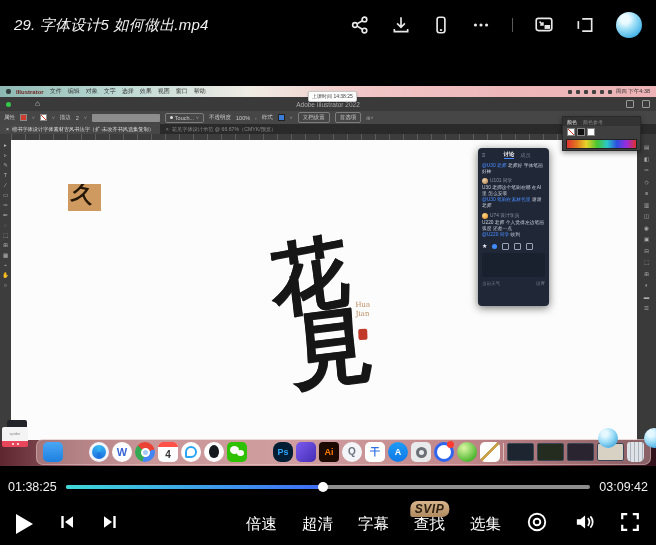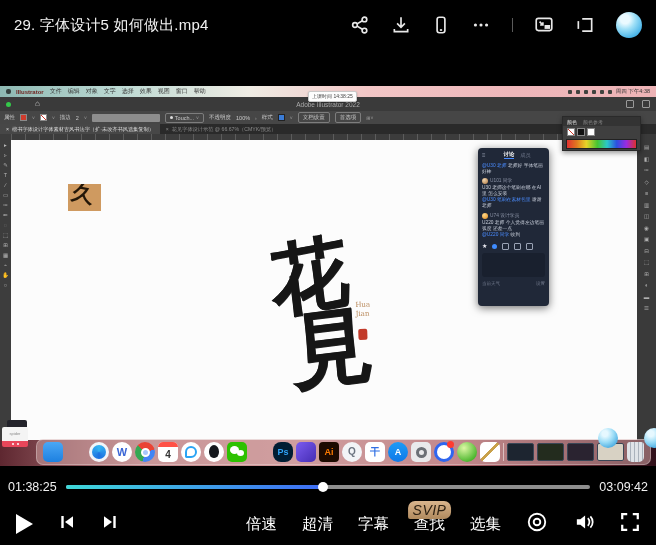--- a/index.html
+++ b/index.html
@@ -2,21 +2,21 @@
 <html><head>
 <meta charset="utf-8">
 <style>
   html,body{margin:0;padding:0;background:#000;}
   .player{position:relative;width:656px;height:545px;background:#000;overflow:hidden;
           font-family:"Liberation Sans",sans-serif;}
 
   
   .titlebar{position:absolute;left:0;top:0;width:656px;height:50px;display:flex;
             align-items:center;justify-content:space-between;padding:0 14px;box-sizing:border-box;}
-  .title{color:#f2f2f2;font-size:15px;letter-spacing:.2px;}
+  .title{color:#f2f2f2;font-size:15px;letter-spacing:.2px;font-style:italic;}
   .tb-icons{display:flex;align-items:center;gap:21px;}
   .tb-icons svg{display:block;}
   .tb-divider{width:1px;height:14px;background:#5a5a5a;}
   .avatar{width:26px;height:26px;border-radius:50%;
           background:radial-gradient(circle at 35% 28%,#eafaff 0 18%,#9fe0f7 40%,#49b4e8 75%,#1f86c0);}
 
   
   .video-frame{position:absolute;left:0;top:86px;width:656px;height:380px;overflow:hidden;
     background:linear-gradient(90deg,#5e2730,#c2888c 22%,#d39a9c 45%,#b4676f 70%,#58222c 92%,#30101a);}
 
@@ -193,21 +193,21 @@
   
   .controls{position:absolute;left:0;top:503px;width:656px;height:42px;display:flex;
     align-items:center;padding:0 16px;box-sizing:border-box;}
   .left-ctrls{display:flex;align-items:center;gap:25px;}
   .play-tri{width:0;height:0;border-left:17px solid #fff;border-top:10px solid transparent;
     border-bottom:10px solid transparent;}
   .right-ctrls{margin-left:auto;display:flex;align-items:center;gap:25px;}
   .ctl-text{color:#fff;font-size:15.5px;white-space:nowrap;}
   .find-wrap{position:relative;}
   .svip{position:absolute;left:50%;top:-13px;transform:translateX(-50%);
-    background:linear-gradient(180deg,#d9b58d,#b08a5e);color:#2d2113;font-size:14px;font-weight:normal;
+    background:linear-gradient(180deg,#d9b58d,#b08a5e);color:#2d2113;font-size:12px;font-weight:bold;
     font-style:italic;padding:1px 5px;border-radius:7px 7px 7px 2px;letter-spacing:.5px;}
 </style>
 </head>
 <body>
 
 <div class="player">
 
   <div class="titlebar">
     <div class="title">29. 字体设计5 如何做出.mp4</div>
     <div class="tb-icons">

